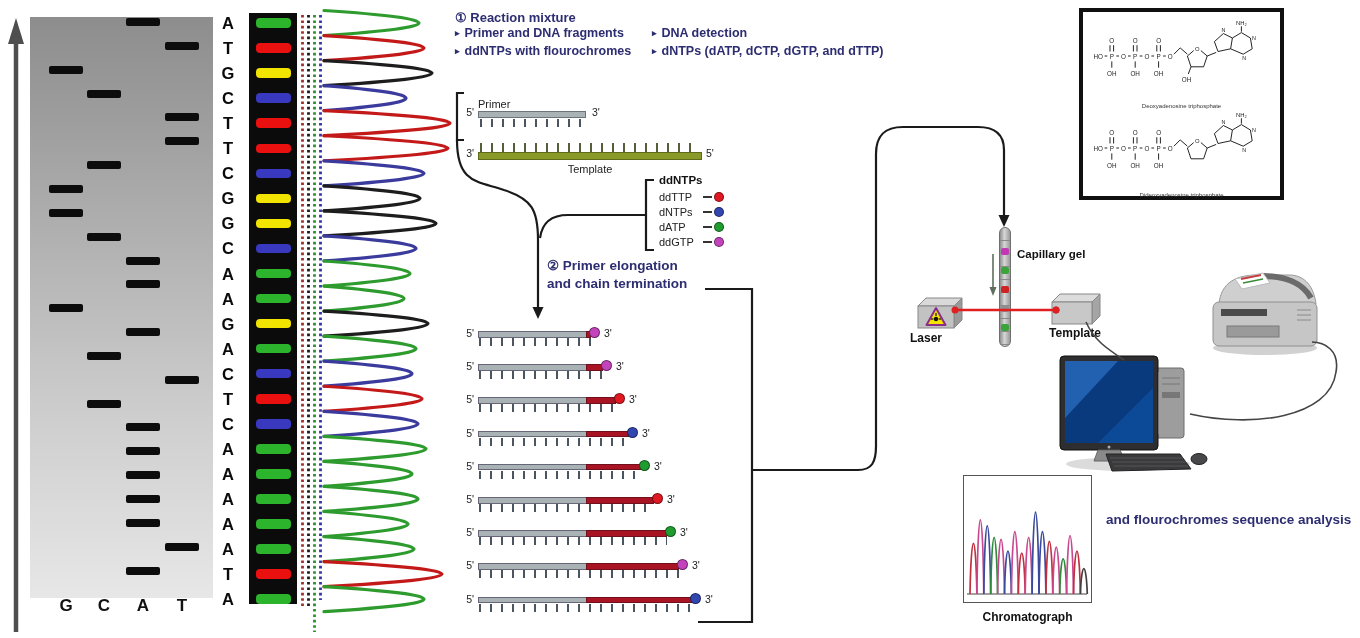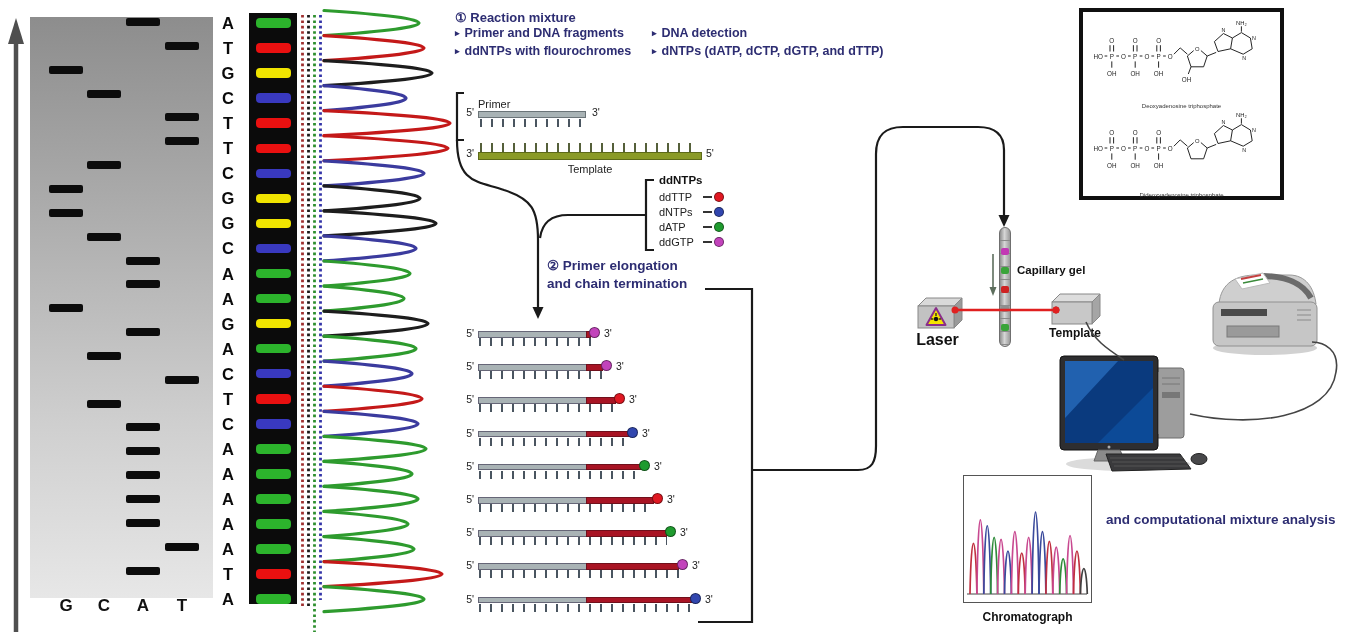--- a/index.html
+++ b/index.html
@@ -333,35 +333,35 @@
       <div class="cap-seg" style="top: 77px;"></div>
       <div class="cap-seg" style="top: 90px;"></div>
       <div class="cap-seg" style="top: 103px;"></div>
       <div class="cap-seg" style="top: 116px;"></div>
       <div class="cap-band" style="top: 20px; background: rgb(194, 56, 180);"></div>
       <div class="cap-band" style="top: 39px; background: rgb(58, 164, 58);"></div>
       <div class="cap-band" style="top: 58px; background: rgb(207, 34, 34);"></div>
       <div class="cap-band" style="top: 77px; background: rgb(143, 143, 143);"></div>
       <div class="cap-band" style="top: 96px; background: rgb(58, 164, 58);"></div>
     </div>
-  <div class="bold-label" style="left:1017px;top:264px;">Capillary gel</div>
+  <div class="bold-label" style="left:1017px;top:248px;">Capillary gel</div>
 
   <svg style="left:910px;top:292px;" width="55" height="45">
     <polygon points="8,14 16,6 52,6 44,14" fill="#d9d9d9" stroke="#888"></polygon>
     <polygon points="44,14 52,6 52,28 44,36" fill="#9a9a9a" stroke="#888"></polygon>
     <rect x="8" y="14" width="36" height="22" fill="#c2c2c2" stroke="#888"></rect>
     <g>
       <polygon points="26,16 16.5,33 35.5,33" fill="#f5e400" stroke="#8a2d8a" stroke-width="2" stroke-linejoin="round"></polygon>
       <circle cx="26" cy="27" r="2.2" fill="#111"></circle>
       <line x1="26" y1="21" x2="26" y2="24" stroke="#111" stroke-width="1.2"></line>
       <line x1="21" y1="27" x2="23.4" y2="27" stroke="#111" stroke-width="1.2"></line>
       <line x1="28.6" y1="27" x2="31" y2="27" stroke="#111" stroke-width="1.2"></line>
     </g>
   </svg>
-  <div class="bold-label" style="left:910px;top:331px;width:55px;text-align:center;font-size:16px;">Laser</div>
+  <div class="bold-label" style="left:910px;top:331px;width:55px;text-align:left;font-size:12px;">Laser</div>
 
   <svg style="left:1048px;top:290px;" width="56" height="40">
     <polygon points="4,12 12,4 52,4 44,12" fill="#dddddd" stroke="#888"></polygon>
     <polygon points="44,12 52,4 52,26 44,34" fill="#a5a5a5" stroke="#888"></polygon>
     <rect x="4" y="12" width="40" height="22" fill="#c8c8c8" stroke="#888"></rect>
     <circle cx="8" cy="20" r="3" fill="#c22222" stroke="#701010"></circle>
   </svg>
   <div class="bold-label" style="left:1040px;top:326px;width:70px;text-align:center;font-size:12px;">Template</div>
 
   <div class="abs chem-box">
@@ -534,21 +534,21 @@
         <path d="M 88.80000000000001 118 C 90.00000000000001 55.599999999999994 94.50000000000001 55.599999999999994 95.70000000000002 118" stroke="#c84890" stroke-width="1.7" fill="none"></path>
         <path d="M 95.7 118 C 96.9 71.19999999999999 101.4 71.19999999999999 102.60000000000001 118" stroke="#2e8b3a" stroke-width="1.7" fill="none"></path>
         <path d="M 102.60000000000001 118 C 103.80000000000001 40 108.30000000000001 40 109.50000000000001 118" stroke="#c84890" stroke-width="1.7" fill="none"></path>
         <path d="M 109.5 118 C 110.7 60.8 115.2 60.8 116.4 118" stroke="#c03040" stroke-width="1.7" fill="none"></path>
         <path d="M 116.4 118 C 117.60000000000001 84.19999999999999 122.10000000000001 84.19999999999999 123.30000000000001 118" stroke="#404040" stroke-width="1.7" fill="none"></path>
       </svg>
   </div>
   <div class="bold-label" style="left:963px;top:610px;width:129px;text-align:center;font-size:12px;">Chromatograph</div>
 
   <div class="step4" style="left:1106px;top:511px;">
-    <div>and computational mixture analysis</div>
+    <div>and flourochromes sequence analysis</div>
   </div>
 
   <svg id="overlay" width="1360" height="638">
     <g stroke="#1a1a1a" stroke-width="2.2" fill="none">
       <path d="M 464 93 H 457 V 140 H 464"></path>
       <path d="M 457 140 C 457 184 478 181 504 190 C 532 199 538 210 538 240 V 310"></path>
       <path d="M 654 180 H 646 V 250 H 654"></path>
       <path d="M 646 215 H 568 C 551 215 542 223 540 238"></path>
       <path d="M 705 289 H 752 V 622 H 698"></path>
       <path d="M 752 470 H 858 C 872 470 876 462 876 446 V 154 C 876 134 886 127 903 127 H 978 C 996 127 1004 135 1004 150 V 218"></path>

